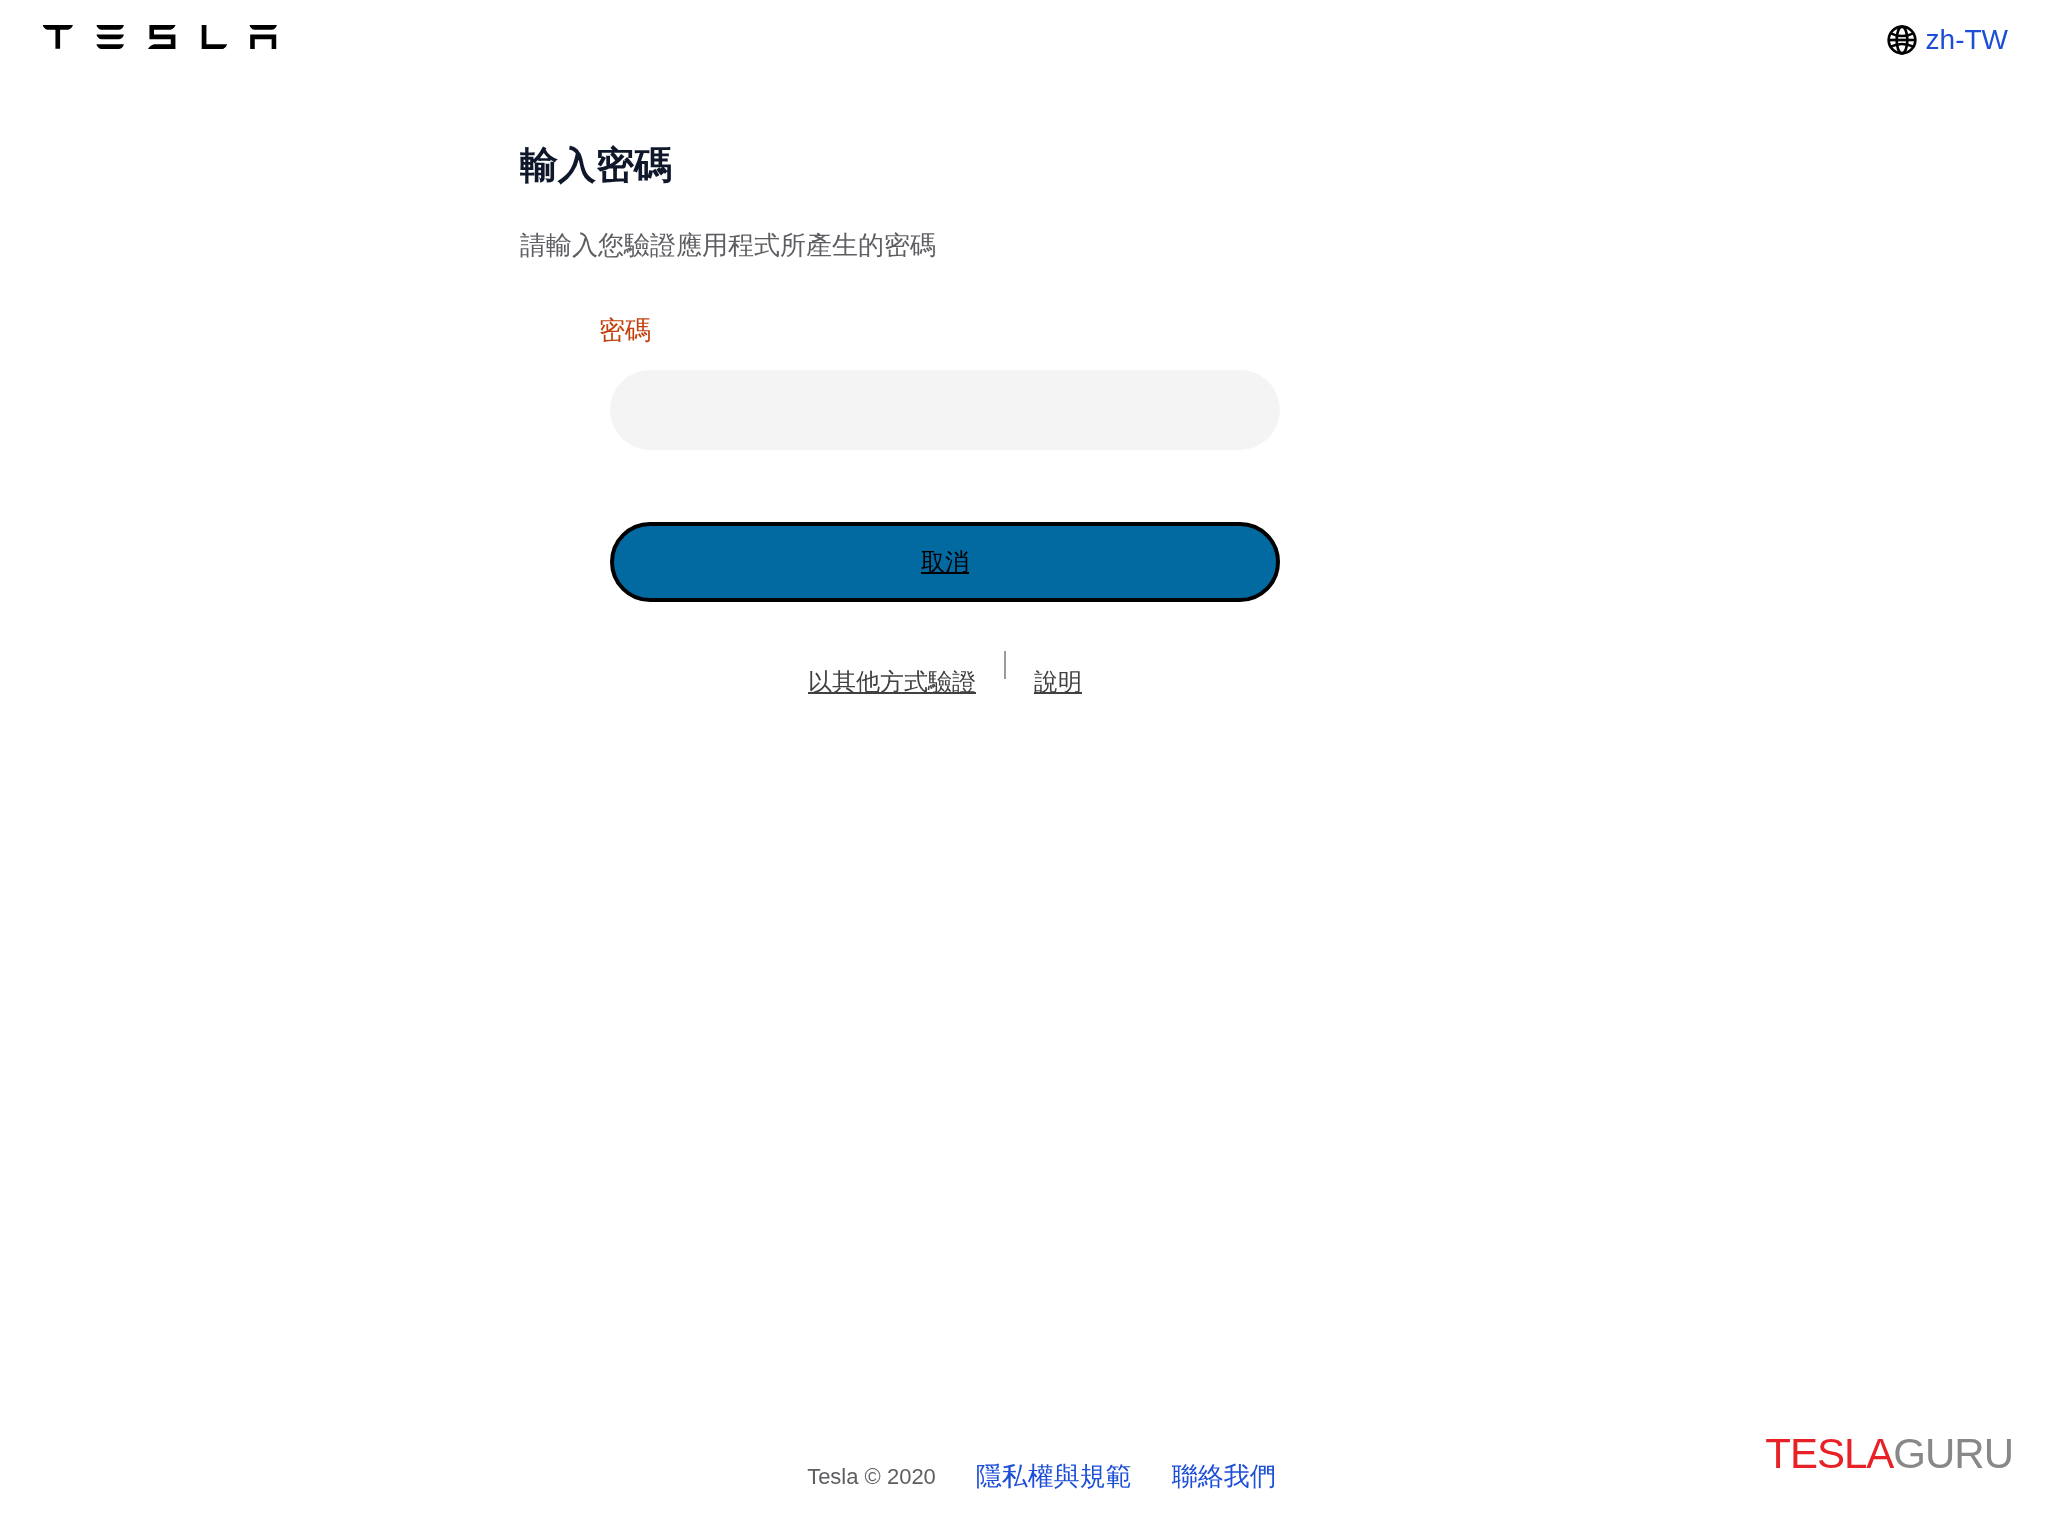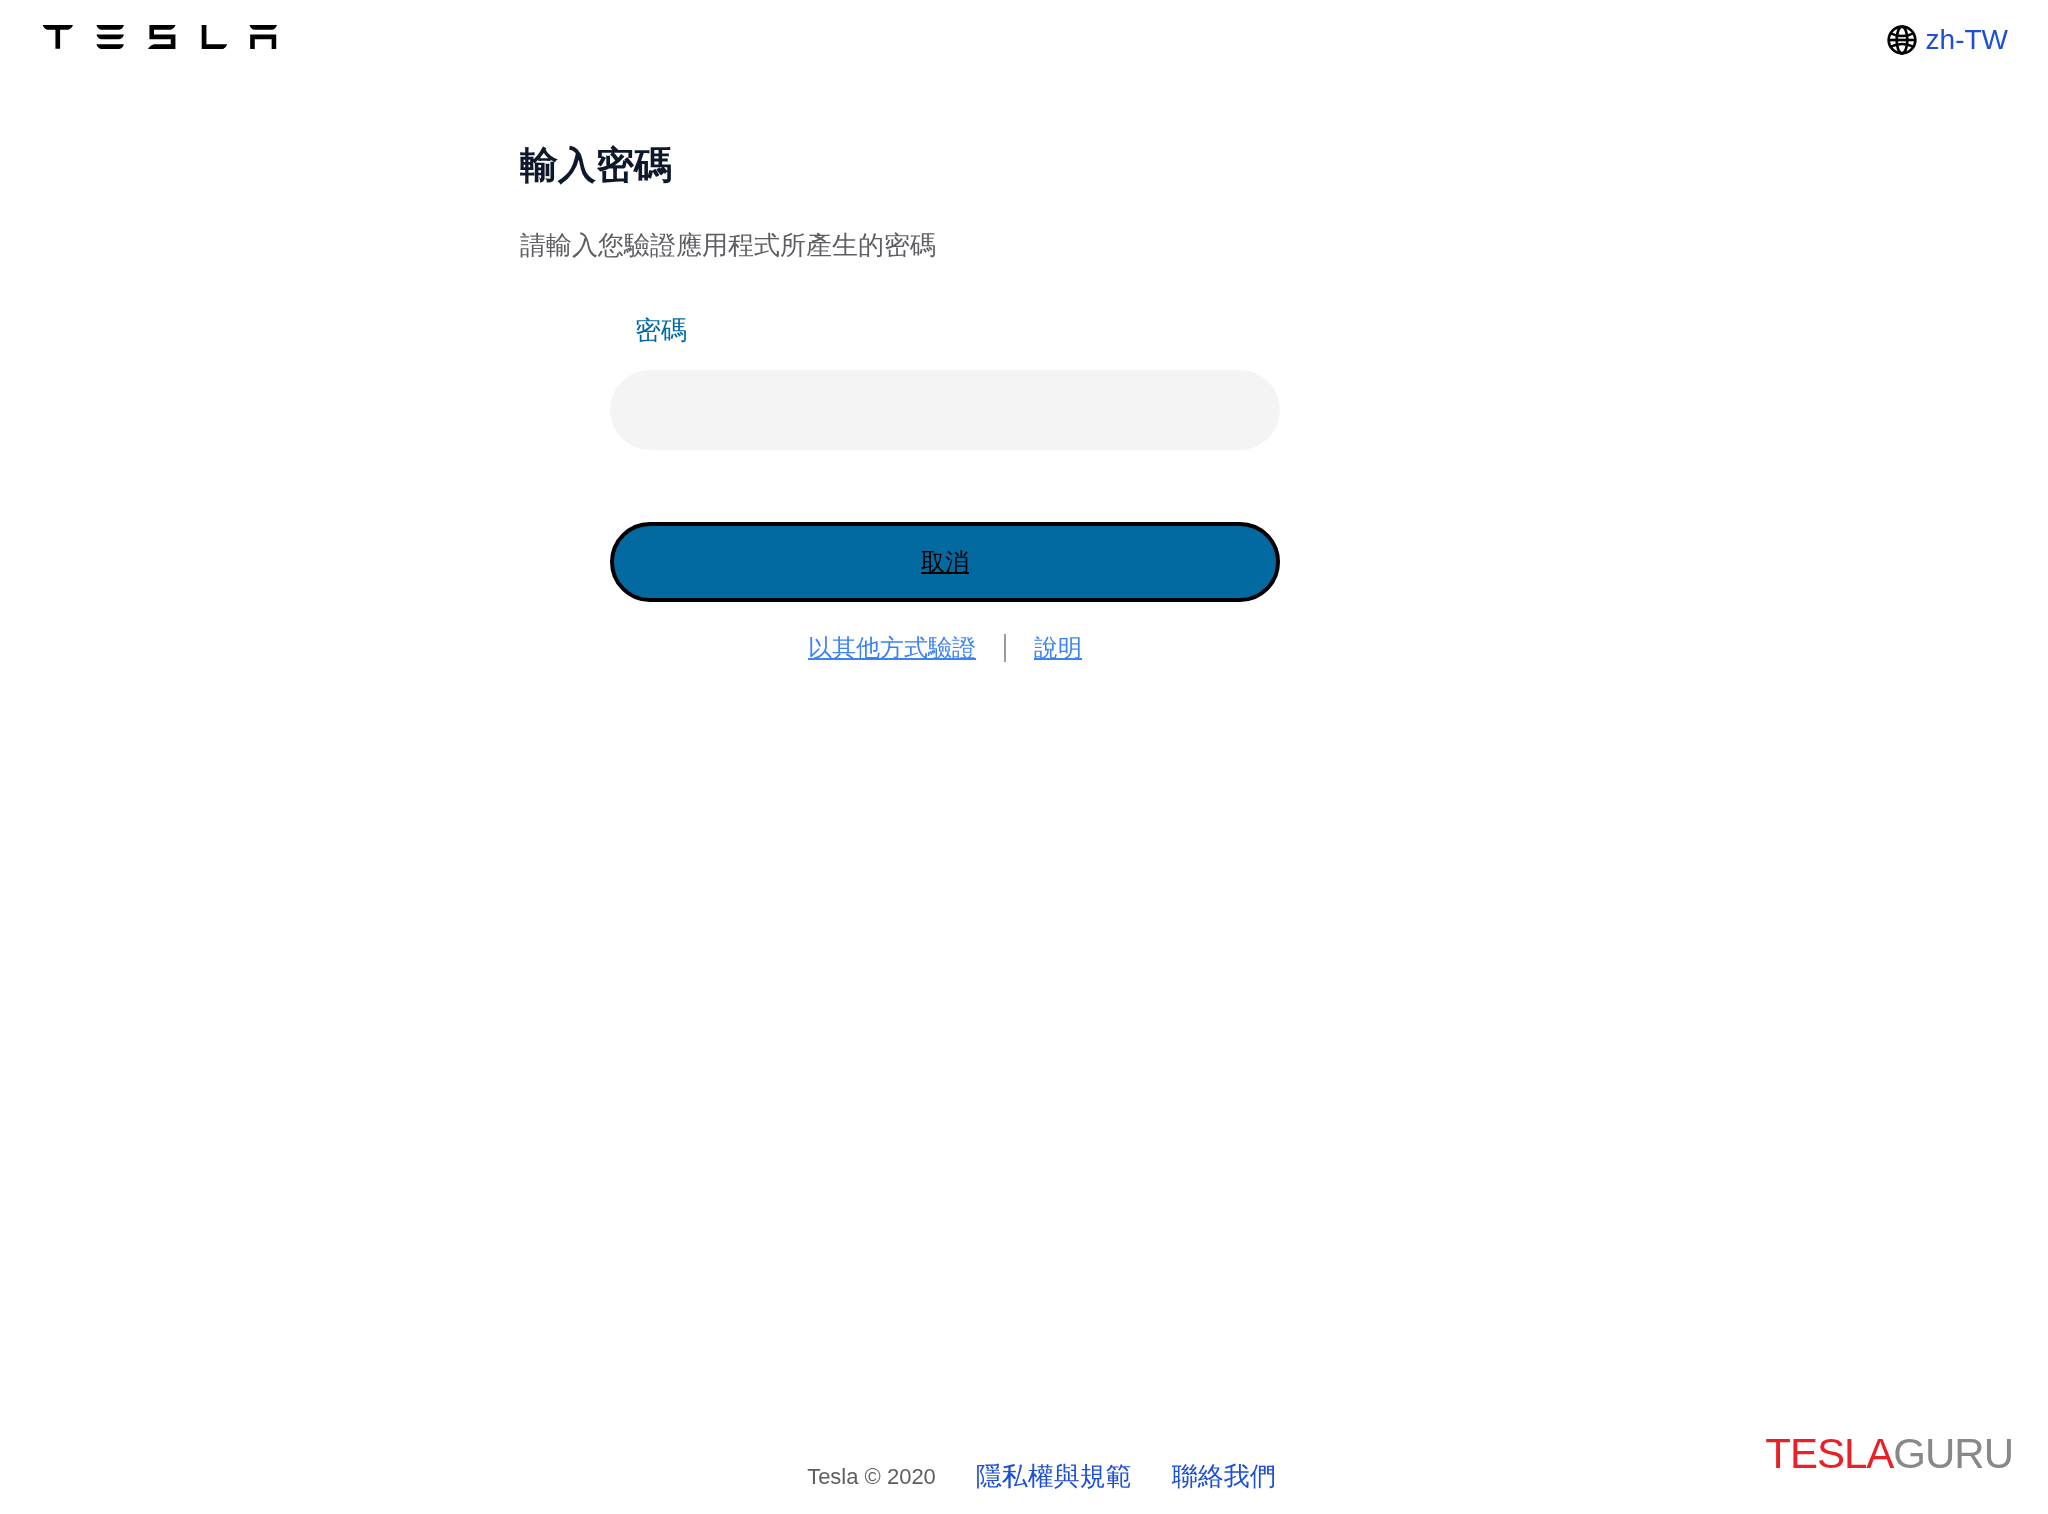--- a/index.html
+++ b/index.html
@@ -61,23 +61,23 @@
       margin-bottom: 37px;
     }
     .subtitle {
       font-size: 26px;
       color: #5c5e62;
       margin-bottom: 50px;
       margin-top: 28px;
     }
     .form-label {
       font-size: 26px;
-      color: #0369a1;
+      color: #c2410c;
       font-weight: 500;
-      margin-left: 115px;
+      margin-left: 79px;
       margin-bottom: 22px;
     }
     .input-wrapper {
       display: flex;
       justify-content: center;
       margin-bottom: 72px;
     }
     .password-input {
       width: 670px;
       height: 80px;
@@ -118,23 +118,24 @@
     }
     .links-row {
       display: flex;
       justify-content: center;
       align-items: center;
       gap: 28px;
       margin-top: 30px;
     }
     .link {
       font-size: 24px;
-      color: #3b82f6;
+      color: #404040;
       text-decoration: underline;
       cursor: pointer;
+      margin-top: 34px;
     }
     .divider {
       width: 2px;
       height: 28px;
       background: #9a9a9a;
     }
     .footer {
       position: absolute;
       bottom: 20px;
       left: 0;

